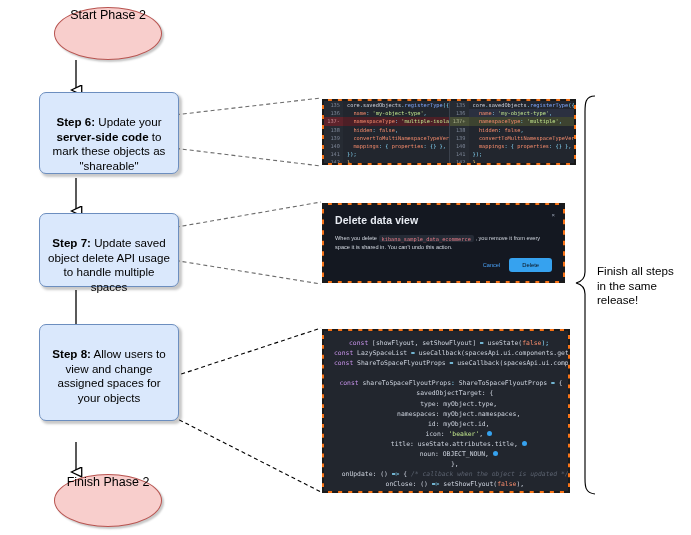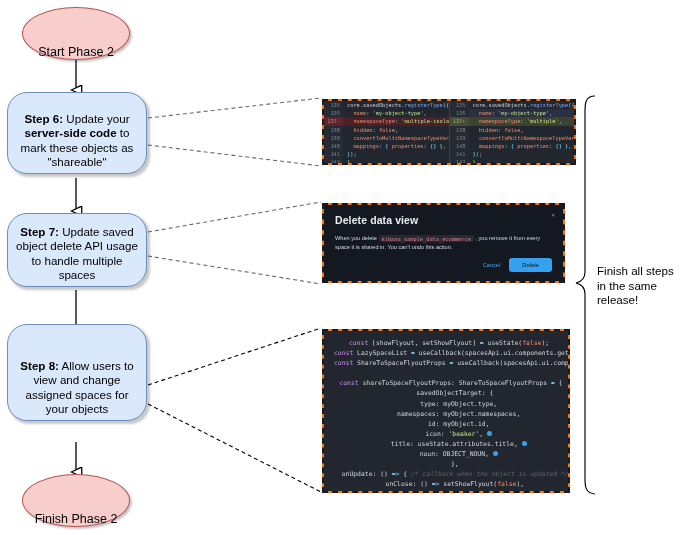--- a/index.html
+++ b/index.html
@@ -3,26 +3,26 @@
 <meta charset="utf-8">
 <style>
   html,body{margin:0;padding:0;background:#ffffff;}
   body{width:691px;height:535px;position:relative;overflow:hidden;
        font-family:"Liberation Sans",sans-serif;color:#000;}
   #stage{position:absolute;left:0;top:0;width:691px;height:535px;}
 
   svg.layer{position:absolute;left:0;top:0;width:691px;height:535px;pointer-events:none;}
 
   
-  .node{position:absolute;box-sizing:border-box;display:flex;align-items:flex-end;
-        justify-content:center;text-align:center;}
+  .node{position:absolute;box-sizing:border-box;display:flex;align-items:flex-start;
+        justify-content:center;text-align:center;margin-left:32px;}
   .terminator{background:#f8cecc;border:1.4px solid #b85450;border-radius:50%;
         font-size:12.5px;color:#000;box-shadow:2px 2px 2px rgba(0,0,0,.22);}
-  .step{background:#dae8fc;border:1.4px solid #6c8ebf;border-radius:20px;
-        font-size:11.6px;line-height:14.6px;color:#000;padding:3px 6px;
+  .step{background:#dae8fc;border:1.4px solid #6c8ebf;border-radius:7px;
+        font-size:11.6px;line-height:14.6px;color:#000;padding:22px 6px;
         box-shadow:2.5px 2.5px 2.5px rgba(0,0,0,.22);}
   .step b{font-weight:bold;}
 
   
   .callout{position:absolute;box-sizing:border-box;border:2.5px dashed #1a1a1a;
            background:#f97316;overflow:hidden;}
 
   
   .diff{display:flex;width:100%;height:100%;background:#22262e;}
   .diffpane{flex:1 1 50%;min-width:0;overflow:hidden;position:relative;}

